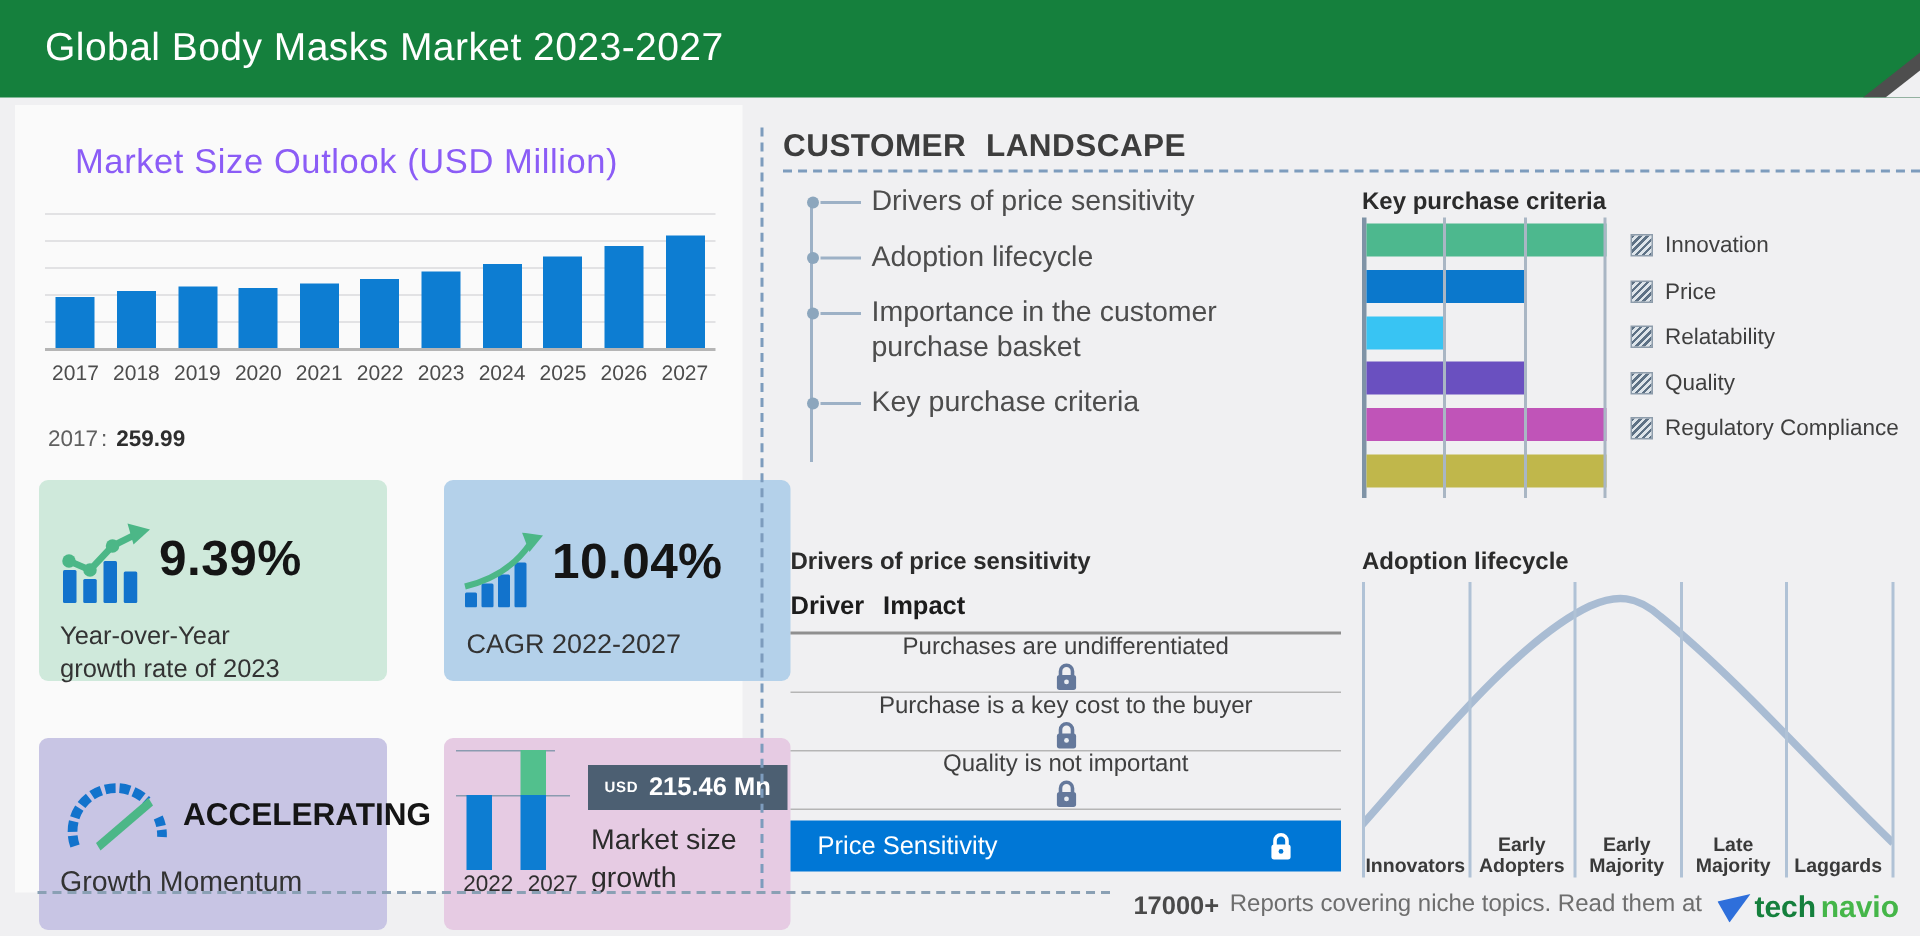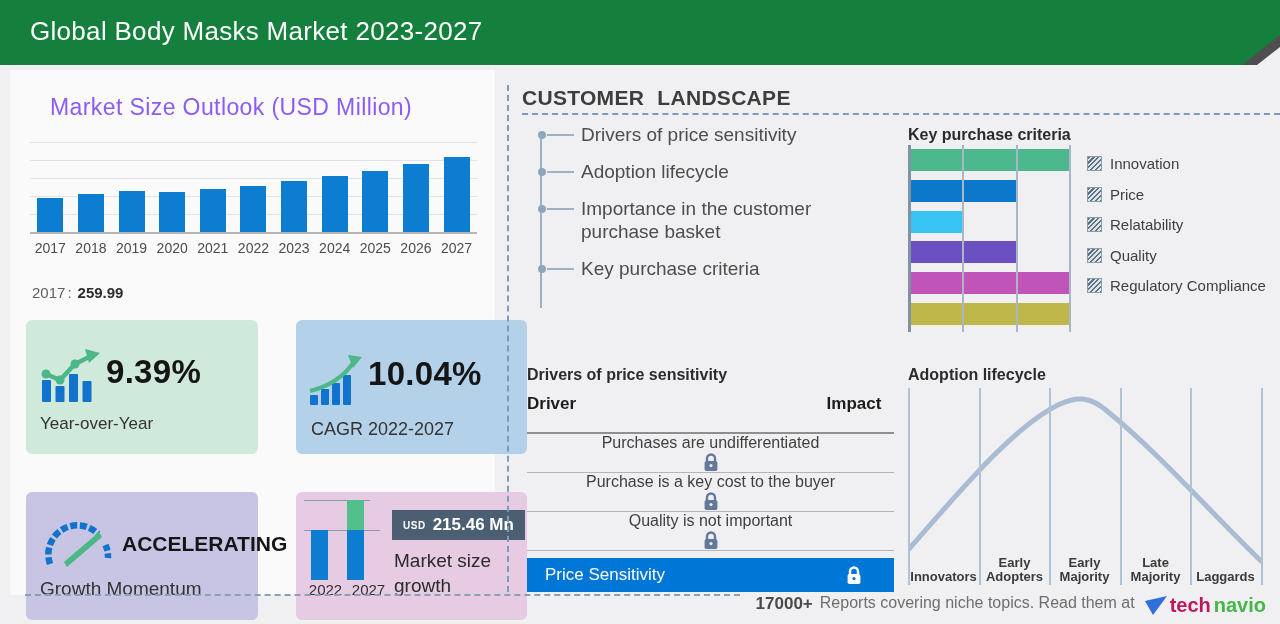--- a/index.html
+++ b/index.html
@@ -80,21 +80,21 @@
   .kbar{height:22px;}
   #kpc-legend{position:absolute;left:1088px;top:153px;display:flex;flex-direction:column;gap:9.5px;}
   .legend-item{display:flex;align-items:center;gap:9px;height:21px;}
   .legend-swatch{width:13px;height:13px;
     background:repeating-linear-gradient(135deg,#5d7185 0 1.6px,#dde4ea 1.6px 3.4px);
     outline:1px solid #8d9cab;}
   .legend-item span:last-child{font-size:15px;color:#3f3f3f;}
   
   .drivers-title{position:absolute;left:527px;top:366px;font-size:16px;font-weight:bold;color:#2b2b2b;}
   .drivers-table{position:absolute;left:527px;top:394px;width:367px;}
-  .dt-head{display:flex;justify-content:space-between;align-items:flex-end;padding-bottom:18px;border-bottom:2px solid #8f8f8f;
+  .dt-head{display:flex;justify-content:flex-start;align-items:flex-end;padding-bottom:7px;border-bottom:2px solid #8f8f8f;
     font-size:17px;font-weight:bold;color:#1c1c1c;}
   .dt-head .impact-head{width:80px;text-align:center;}
   .dt-row{display:flex;justify-content:space-between;align-items:center;height:38px;border-bottom:1px solid #b5b5b5;
     font-size:16px;color:#3f3f3f;flex-direction:column;}
   .dt-row .impact-cell{width:80px;display:flex;justify-content:center;}
   .dt-highlight{margin-top:7px;height:34px;background:#0077d6;display:flex;align-items:center;justify-content:space-between;
     color:#ffffff;font-size:17px;padding-left:18px;}
   .dt-highlight .impact-cell{width:80px;display:flex;justify-content:center;}
   
   .lifecycle-title{position:absolute;left:908px;top:366px;font-size:16px;font-weight:bold;color:#2b2b2b;}
@@ -102,21 +102,21 @@
   .lc-grid{position:absolute;top:0;bottom:0;width:1.5px;background:#b0c2d6;}
   .lc-curve{position:absolute;left:0;top:0;}
   .lc-label{position:absolute;bottom:1px;display:flex;align-items:flex-end;justify-content:center;text-align:center;
     font-size:13px;font-weight:bold;color:#3a3a3a;line-height:14px;}
   
   .footer{position:absolute;left:0;bottom:0;width:1280px;height:30px;display:flex;align-items:flex-start;padding:0;box-sizing:border-box;}
   .footer-line{flex:1;border-top:2px dashed #8aa0b4;margin:0 16px 0 25px;}
   .footer .count{font-size:17px;font-weight:bold;color:#4a4a4a;margin-right:7px;}
   .footer .ftext{font-size:16px;color:#6e6e6e;margin-right:10px;}
   .brand{display:flex;align-items:center;gap:3px;margin-right:14px;}
-  .brand .tech{font-size:20px;font-weight:bold;color:#be185d;}
+  .brand .tech{font-size:20px;font-weight:bold;color:#15803d;}
   .brand .navio{font-size:20px;font-weight:bold;color:#45b649;}
 </style>
 </head>
 <body>
 
 <div class="header">
   <h1 class="title">Global Body Masks Market 2023-2027</h1>
   <svg class="fold" width="42" height="30" viewBox="0 0 42 30">
     <polygon points="4,30 42,0 42,30" fill="#4e4e4e"></polygon>
     <polygon points="19,30 42,12 42,30" fill="#f0f0f2"></polygon>
@@ -165,20 +165,21 @@
         <rect x="42.5" y="33" width="9" height="21" rx="1" fill="#1273cc"></rect>
         <polyline points="6,26 20,32 35,16 49,9" fill="none" stroke="#4cb787" stroke-width="4.5"></polyline>
         <circle cx="6" cy="26" r="4.5" fill="#4cb787"></circle>
         <circle cx="20" cy="32" r="4.5" fill="#4cb787"></circle>
         <circle cx="35" cy="16" r="4.5" fill="#4cb787"></circle>
         <polygon points="45,1 60,5 49,15" fill="#4cb787"></polygon>
       </svg>
       <div class="big-val">9.39%</div>
       <div class="card-label">
         <div>Year-over-Year</div>
+        <div>growth rate of 2023</div>
       </div>
     </div>
 
     <div class="card card-cagr">
       <svg class="icon" width="56" height="50" viewBox="0 0 56 50">
         <rect x="2" y="40" width="8" height="10" rx="1" fill="#1273cc"></rect>
         <rect x="13" y="34" width="8" height="16" rx="1" fill="#1273cc"></rect>
         <rect x="24" y="28" width="8" height="22" rx="1" fill="#1273cc"></rect>
         <rect x="35" y="20" width="8" height="30" rx="1" fill="#1273cc"></rect>
         <path d="M2 36 C 18 32 34 24 45 8" fill="none" stroke="#4cb787" stroke-width="4"></path>

